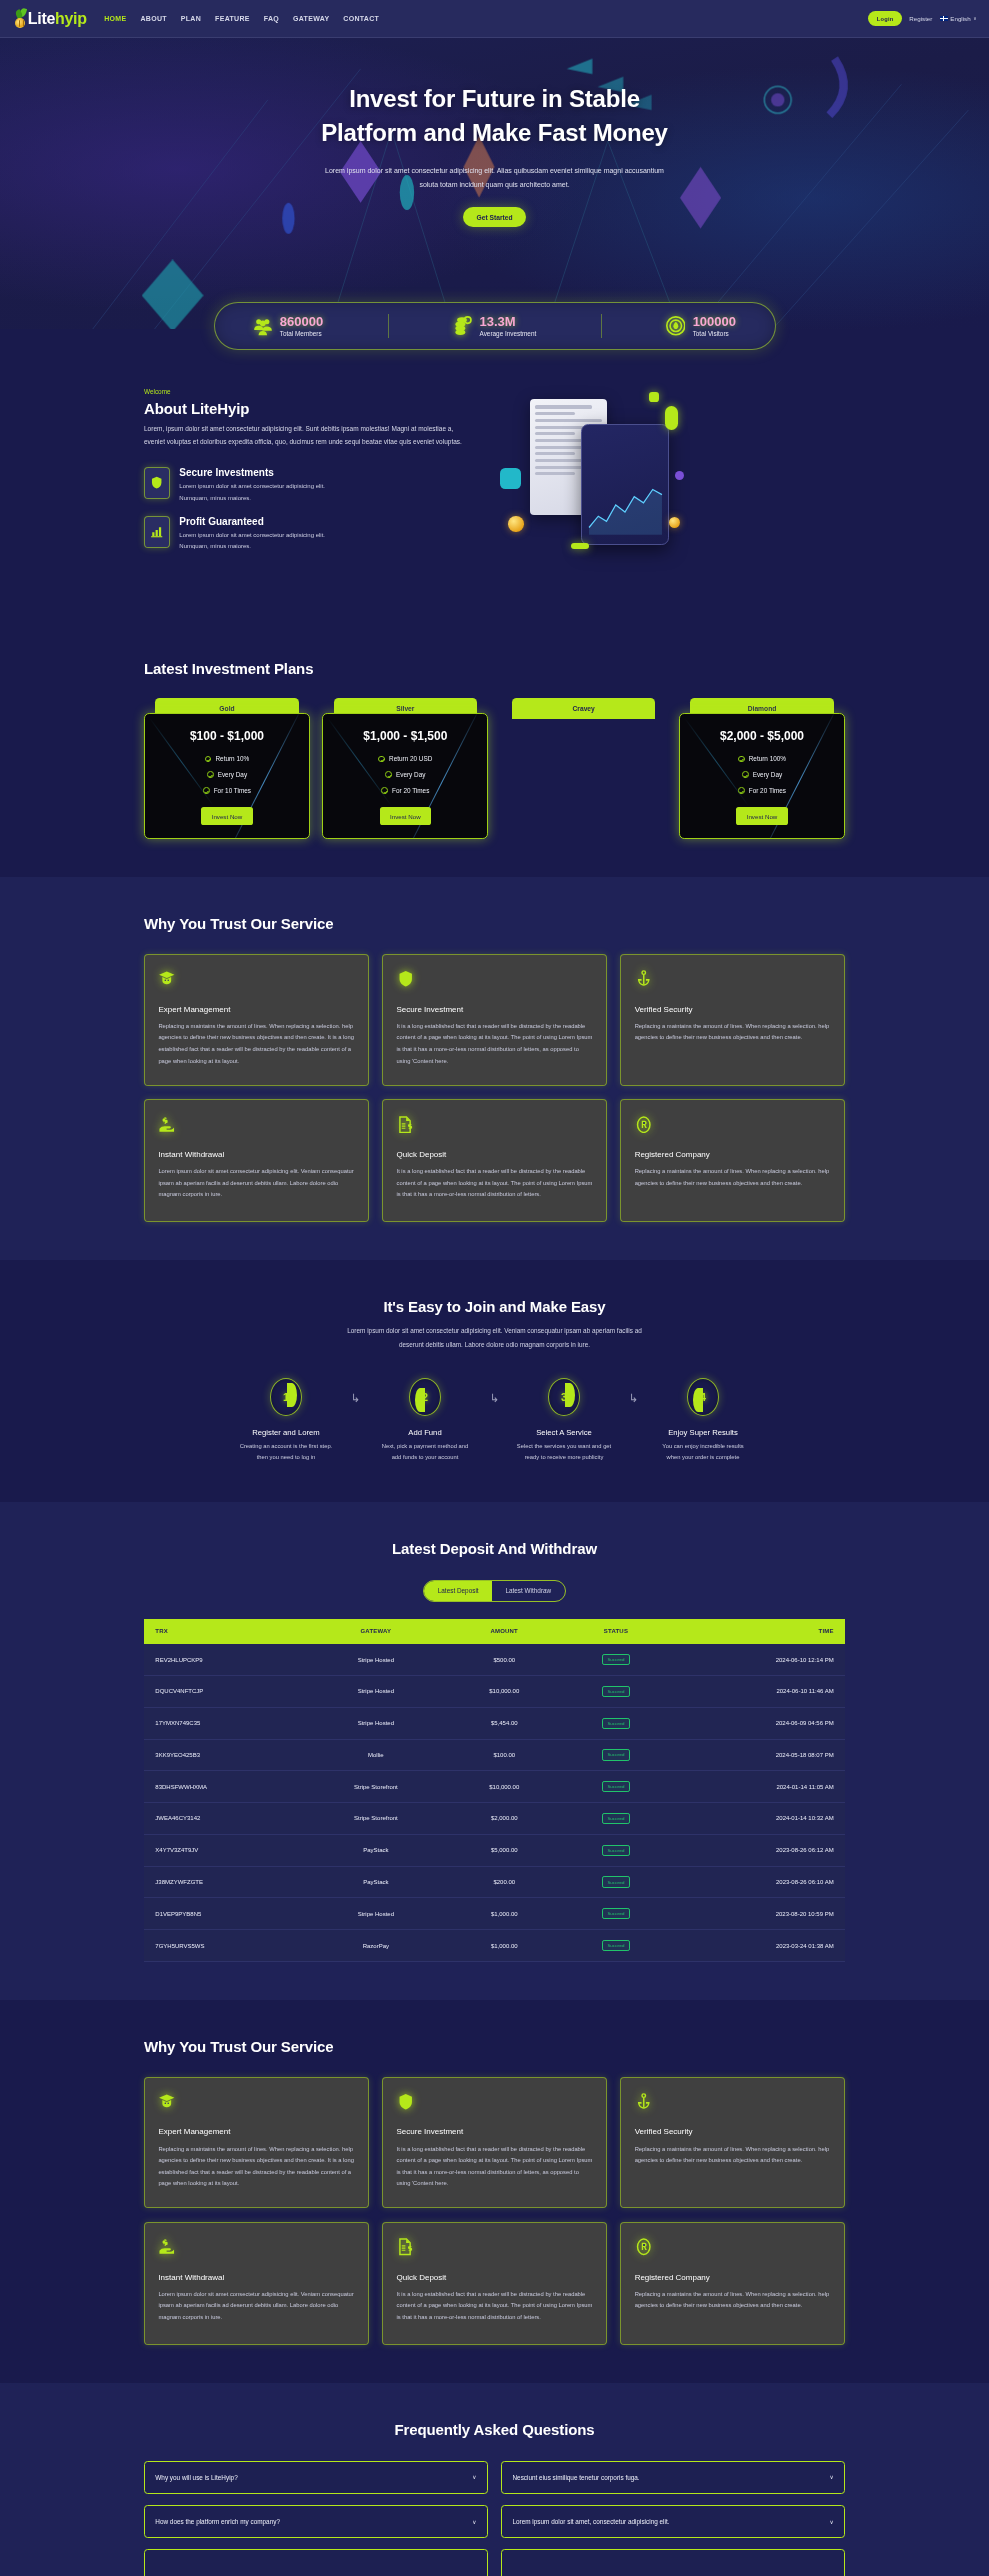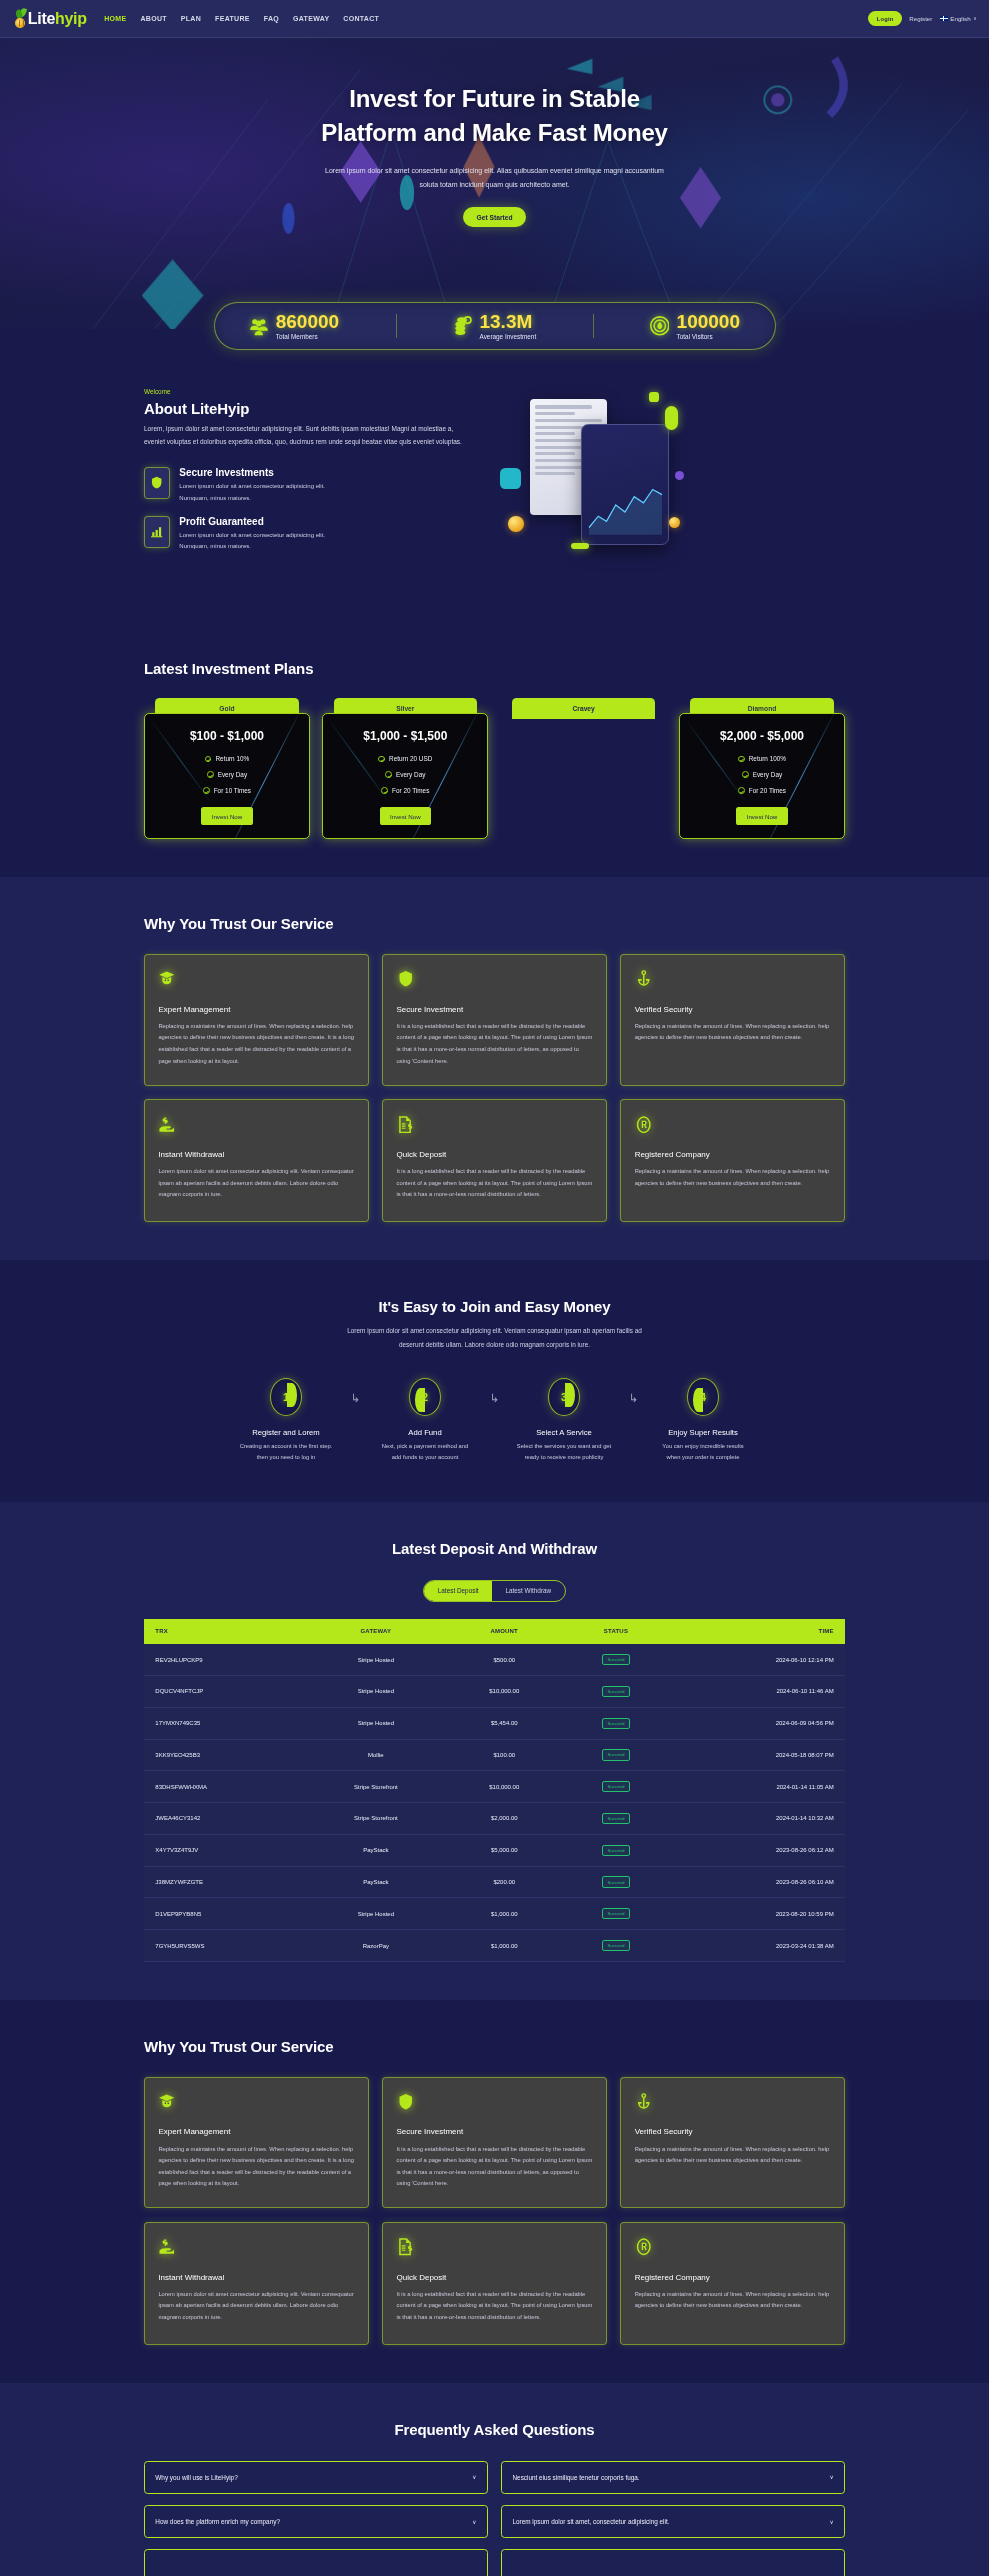--- a/index.html
+++ b/index.html
@@ -105,21 +105,21 @@
     width: 562px; margin: 0 auto; height: 48px;
     background: #262a5f; border-radius: 25px;
     border: 0.5px solid rgba(181,232,26,.55);
     box-shadow: 0 0 14.4px rgba(181,232,26,.22), inset 0 0 13.4px rgba(0,0,0,.25);
     display: flex; align-items: center; justify-content: space-around;
   }
   .stat { display: flex; align-items: center; gap: 7.2px; padding: 0 12.4px; }
   .stat-ico { width: 19.6px; height: 19.6px; color: #b5e81a; filter: drop-shadow(0 0 3.6px rgba(181,232,26,.7)); }
   .stat-ico svg { width: 100%; height: 100%; fill: #b5e81a; }
   .stat-num {
-    font-size: 19px; font-weight: 700; color: #fde047; line-height: 1.05;
+    font-size: 13px; font-weight: 700; color: #f9a8d4; line-height: 1.05;
     text-shadow: 0 0 6.2px rgba(181,232,26,.65);
   }
   .stat-lbl { font-size: 6.4px; color: #e6e7f2; margin-top: 1.5px; }
   .stat-div { width: 0.5px; height: 24px; background: rgba(181,232,26,.4); }
 
   
   .section { padding: 38px 0; }
   .sect-alt { background: #1f2257; }
   .sect-label { color: #b5e81a; font-size: 6.4px; margin-bottom: 4.6px; }
   .sect-title { font-size: 15px; font-weight: 700; letter-spacing: -0.1px; }
@@ -627,21 +627,21 @@
           </div>
           <h4>Registered Company</h4>
           <p>Replacing a maintains the amount of lines. When replacing a selection. help agencies to define their new business objectives and then create.</p>
         </div>
       </div>
     </div>
   </div>
 
   <div class="section">
     <div class="container">
-      <div class="sect-title center">It's Easy to Join and Easy Money</div>
+      <div class="sect-title center">It's Easy to Join and Make Easy</div>
       <p class="sect-sub">Lorem ipsum dolor sit amet consectetur adipisicing elit. Veniam consequatur ipsam ab aperiam facilis ad deserunt debitis ullam. Labore dolore odio magnam corporis in iure.</p>
       <div class="steps-row">
         <div class="step">
           <div class="step-circle r">
               <span class="wedge"></span>
               <span class="step-num">1</span>
             </div>
           <h4>Register and Lorem</h4>
           <p>Creating an account is the first step. then you need to log in</p>
         </div>

